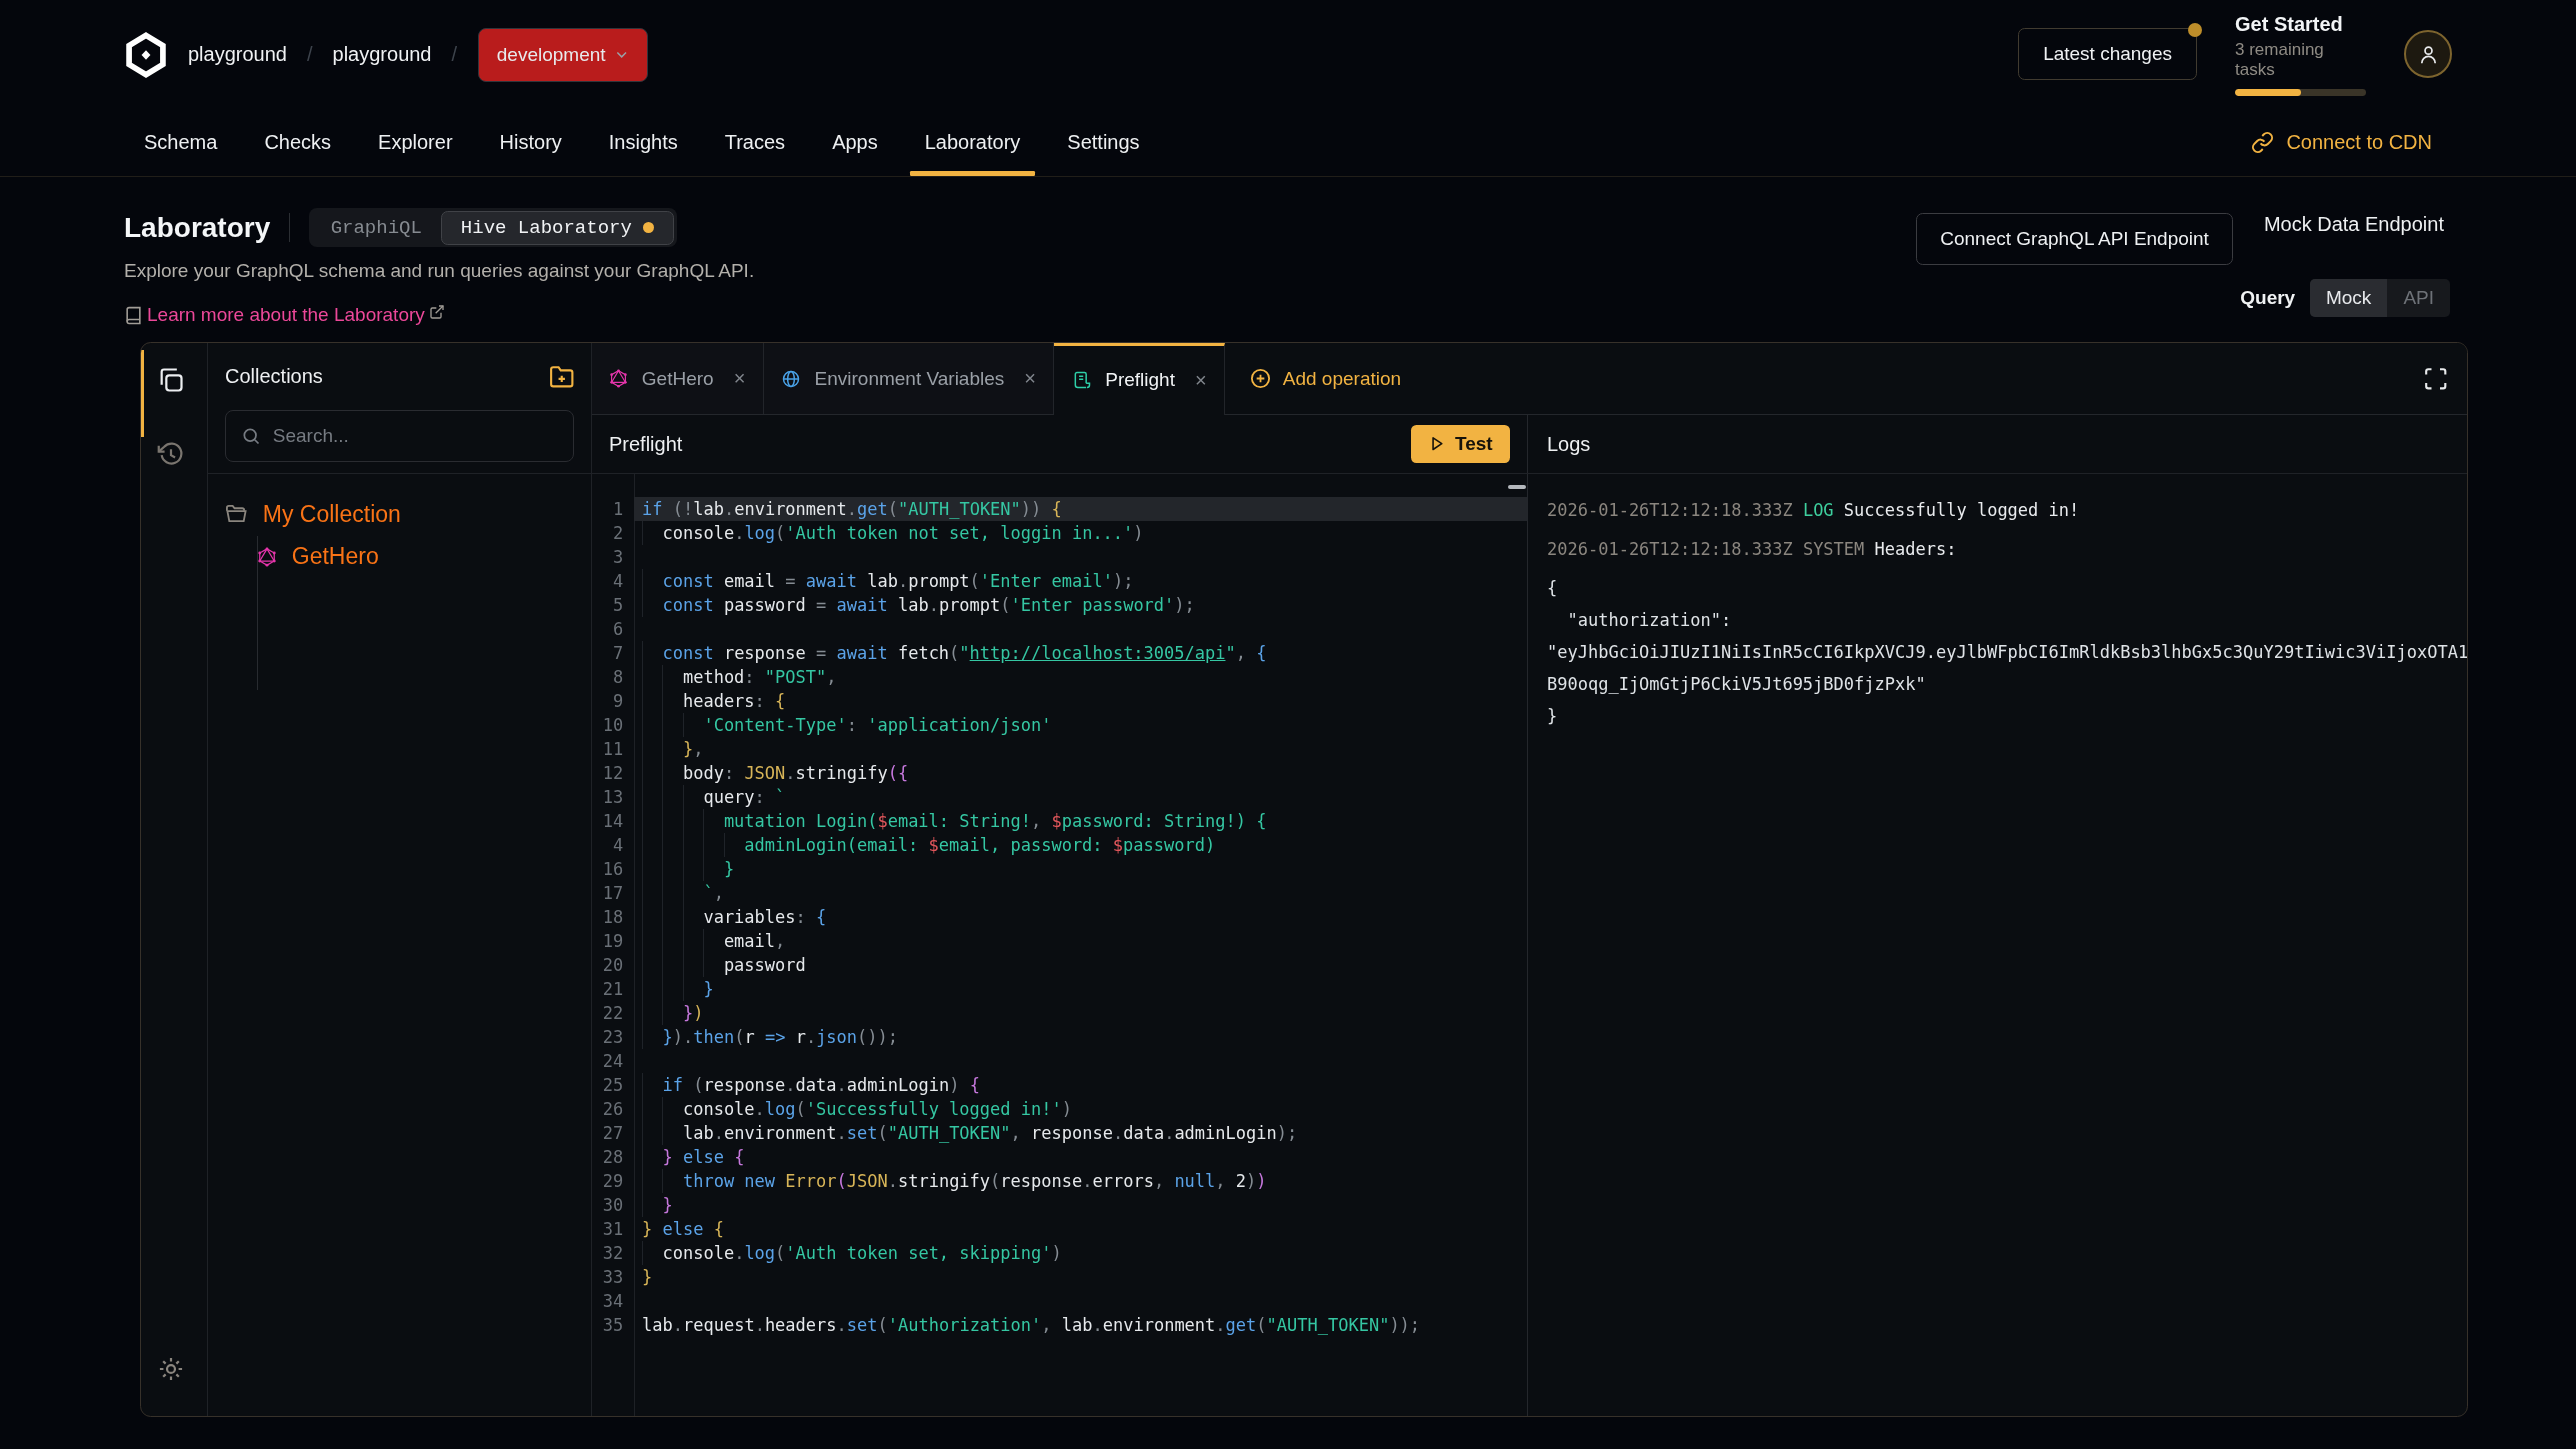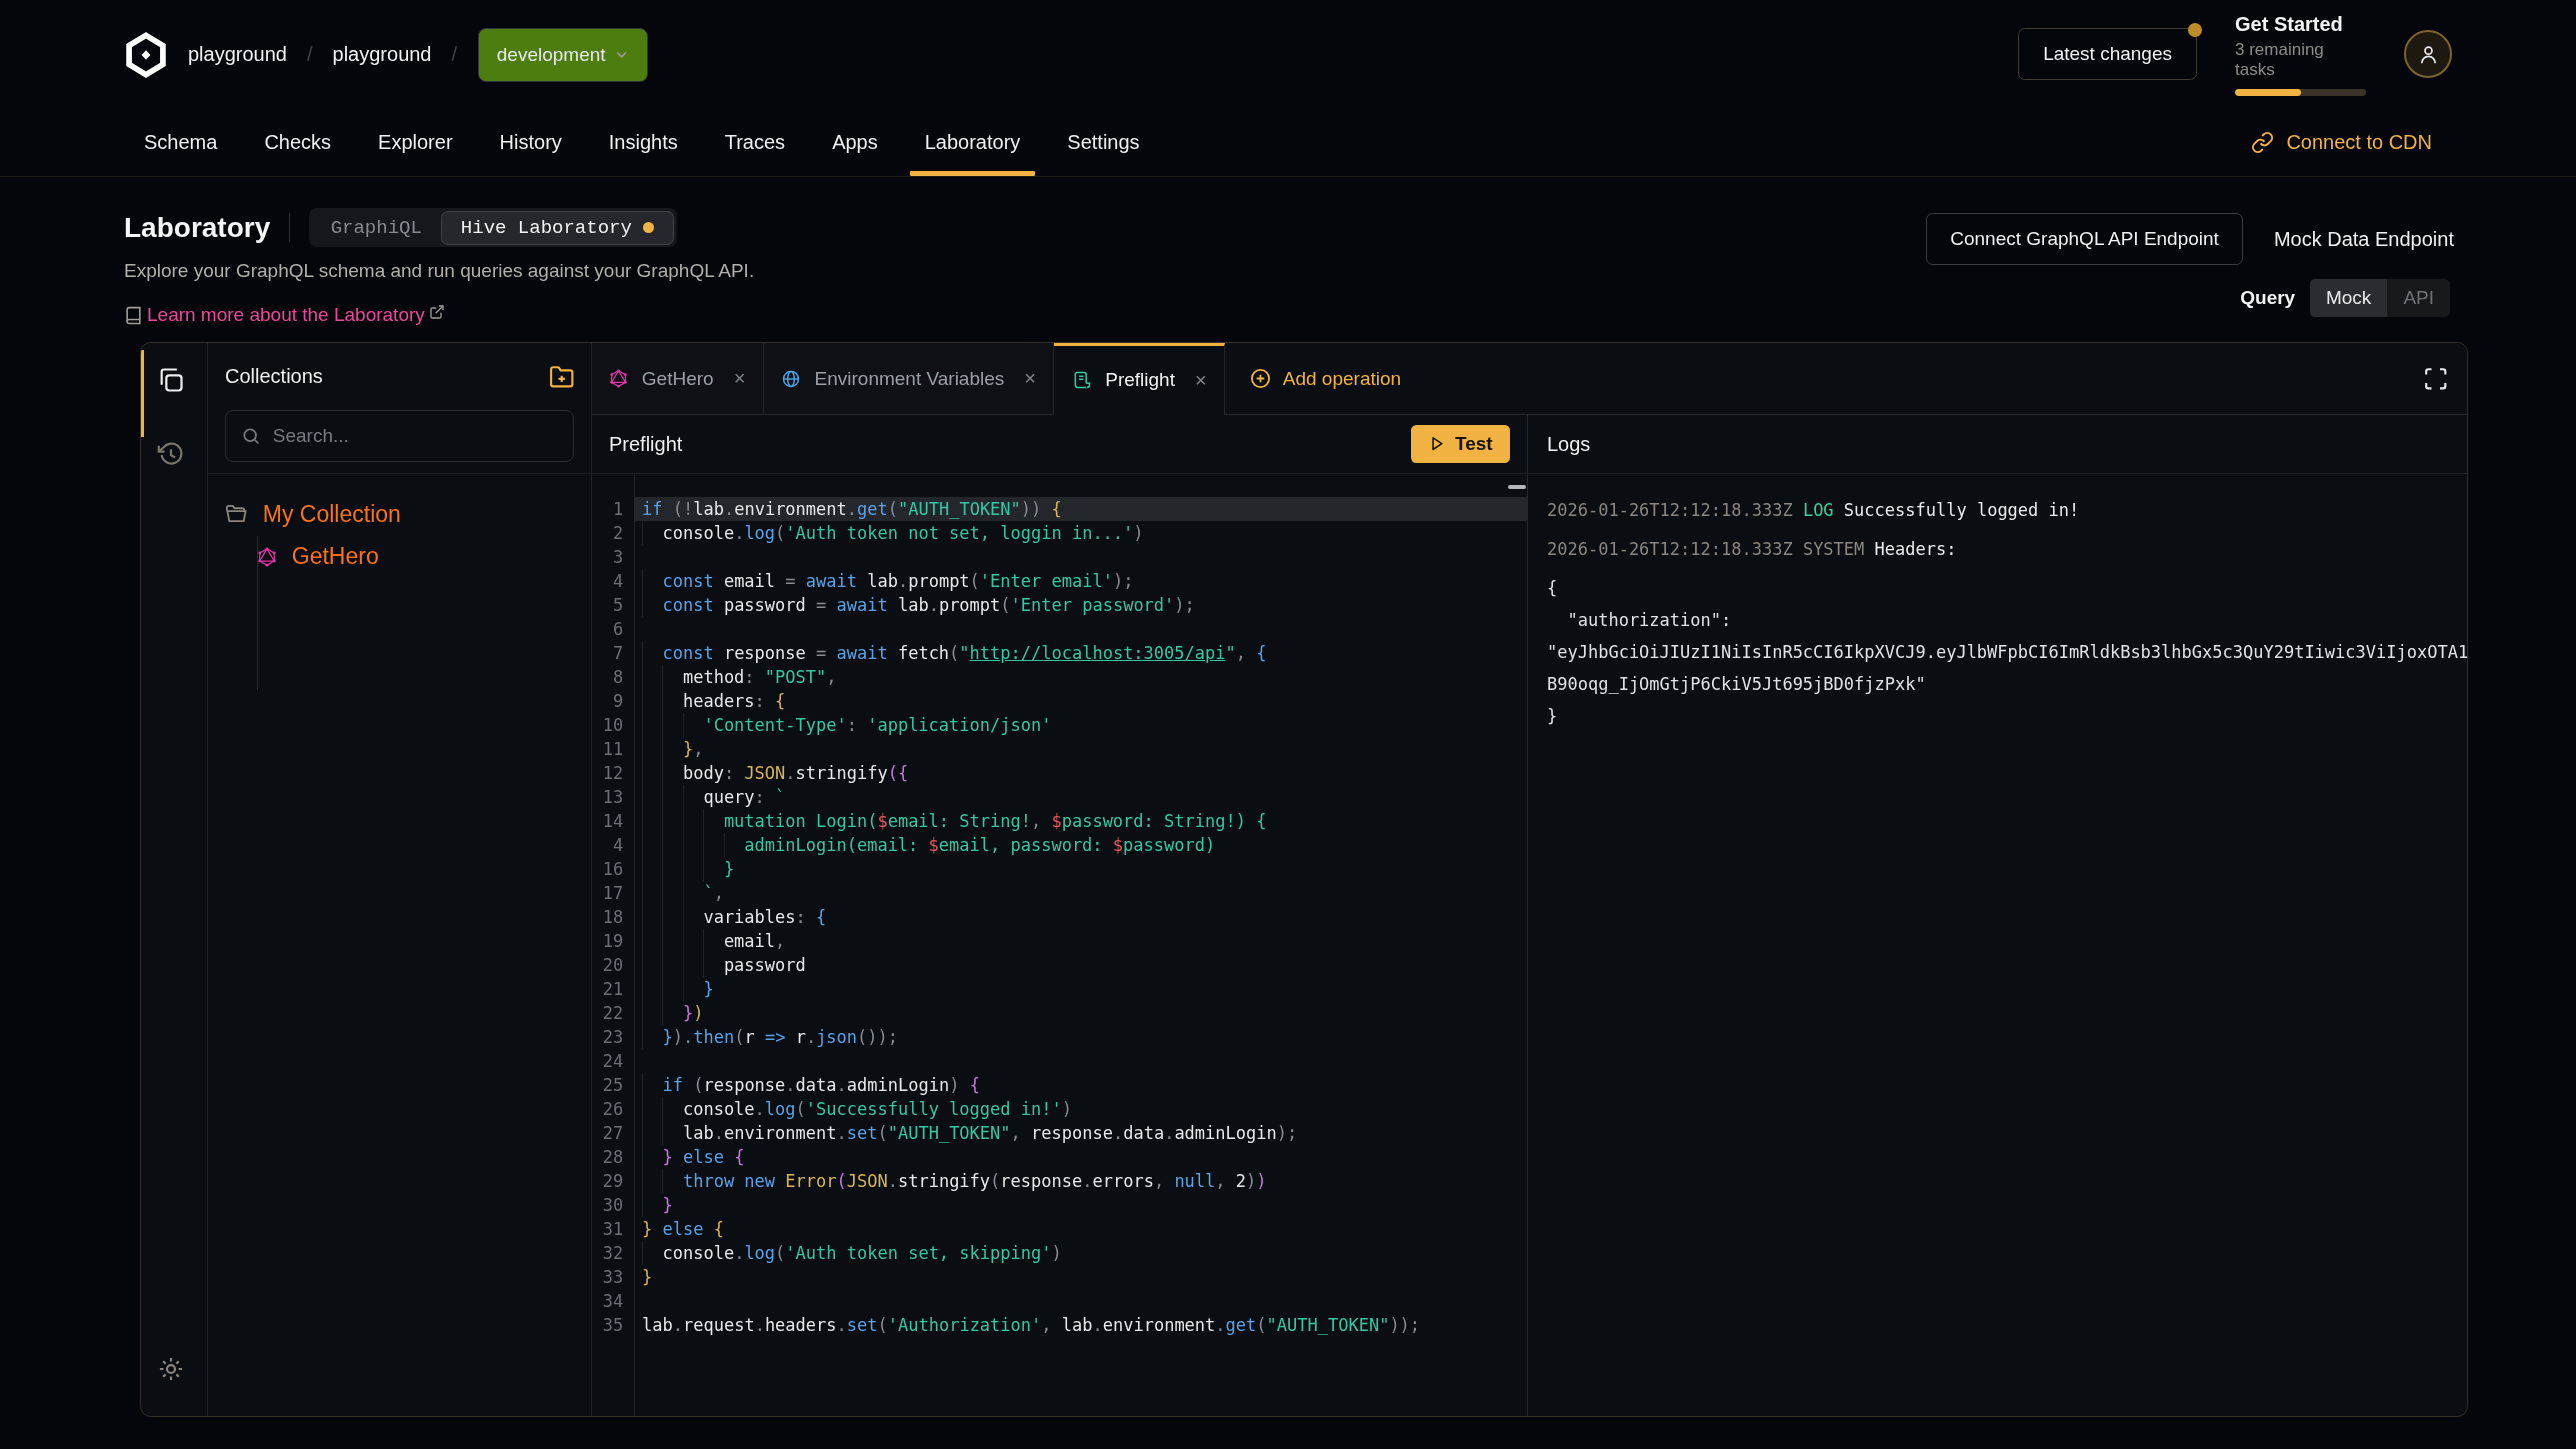--- a/index.html
+++ b/index.html
@@ -7,21 +7,21 @@
   .page { position:relative; width:2576px; height:1449px; background:#04060c; overflow:hidden;
           font-family:"Liberation Sans","DejaVu Sans",sans-serif; color:#eceef1; }
   svg { display:block; }
 
   
   .topbar { height:109px; display:flex; align-items:center; padding:0 124px; }
   .crumbs { display:flex; align-items:center; gap:20px; font-size:20px; }
   .crumb { color:#f0f2f4; }
   .crumb-sep { color:#3d434c; }
   .target-select { margin-left:1.3px; height:54px; padding:0 17.4px; border:0.7px solid #31343b; border-radius:8px;
-                   display:flex; align-items:center; gap:7px; background:#4d7c0f; cursor:pointer; }
+                   display:flex; align-items:center; gap:7px; background:#b91c1c; cursor:pointer; }
   .target-select span { font-size:19px; color:#e8eaed; }
   .top-right { margin-left:auto; display:flex; align-items:center; gap:38px; }
   .latest-btn { position:relative; height:52px; padding:0 24px; border:0.7px solid #413b30; border-radius:6.7px;
                 display:flex; align-items:center; font-size:19px; color:#f0f2f4; cursor:pointer; }
   .latest-dot { position:absolute; top:-6px; right:-6px; width:14px; height:14px; border-radius:50%; background:#bd8d2a; }
   .getstarted { width:131px; }
   .gs-title { font-size:20px; font-weight:700; color:#f2f4f6; }
   .gs-sub { font-size:17px; color:#8f8b84; margin-top:4px; }
   .gs-track { margin-top:9.4px; height:6.7px; border-radius:3.4px; background:#3a3428; overflow:hidden; }
   .gs-fill { height:100%; background:var(--accent); border-radius:3.4px; }
@@ -43,21 +43,21 @@
   .hero-row { display:flex; align-items:center; gap:19px; }
   .hero-title { font-size:28px; font-weight:600; color:#f4f6f8; }
   .hero-div { width:0.7px; height:29.5px; background:#2b2e33; }
   .mode-pill { height:39px; background:#15171c; border-radius:8px; display:flex; align-items:center; padding:0 2.7px; }
   .mode-opt { padding:0 19px; font-size:19px; color:#868b91; cursor:pointer;font-family:Liberation Mono, monospace; }
   .mode-opt.active { height:34px; display:flex; align-items:center; gap:10.7px; background:#25272c;
                      border:0.7px solid #404247; border-radius:6.7px; color:#f0f2f4; }
   .mode-dot { width:11.4px; height:11.4px; border-radius:50%; background:var(--accent); }
   .hero-sub { margin-top:13.4px; font-size:19px; color:#b3b0ab; }
   .learn-row { margin-top:21.5px; display:flex; align-items:flex-start; gap:4px; color:#ec4899; font-size:19px; cursor:pointer; }
-  .hero-actions { position:absolute; top:36px; right:122px; display:flex; align-items:center; gap:31px; }
+  .hero-actions { position:absolute; top:36px; right:132px; display:flex; gap:31px; }
   .connect-api-btn { height:52px; padding:0 23px; border:0.7px solid #3b3c41; border-radius:6.7px;
                      font-size:19px; color:#eef0f2; display:flex; align-items:center; cursor:pointer; }
   .mock-endpoint { font-size:20px; font-weight:500; color:#eef0f2; cursor:pointer; }
   .query-row { position:absolute; top:102px; right:126px; display:flex; align-items:center; gap:14.8px; }
   .query-label { font-size:19px; font-weight:700; color:#f0f2f4; }
   .seg-toggle { height:38px; background:#17191d; border-radius:5px; display:flex; align-items:center; overflow:hidden; }
   .seg { padding:0 16px; height:100%; display:flex; align-items:center; font-size:19px; color:#6e7278; cursor:pointer; }
   .seg.active { background:#2a2c31; color:#e8eaed; }
 
   

